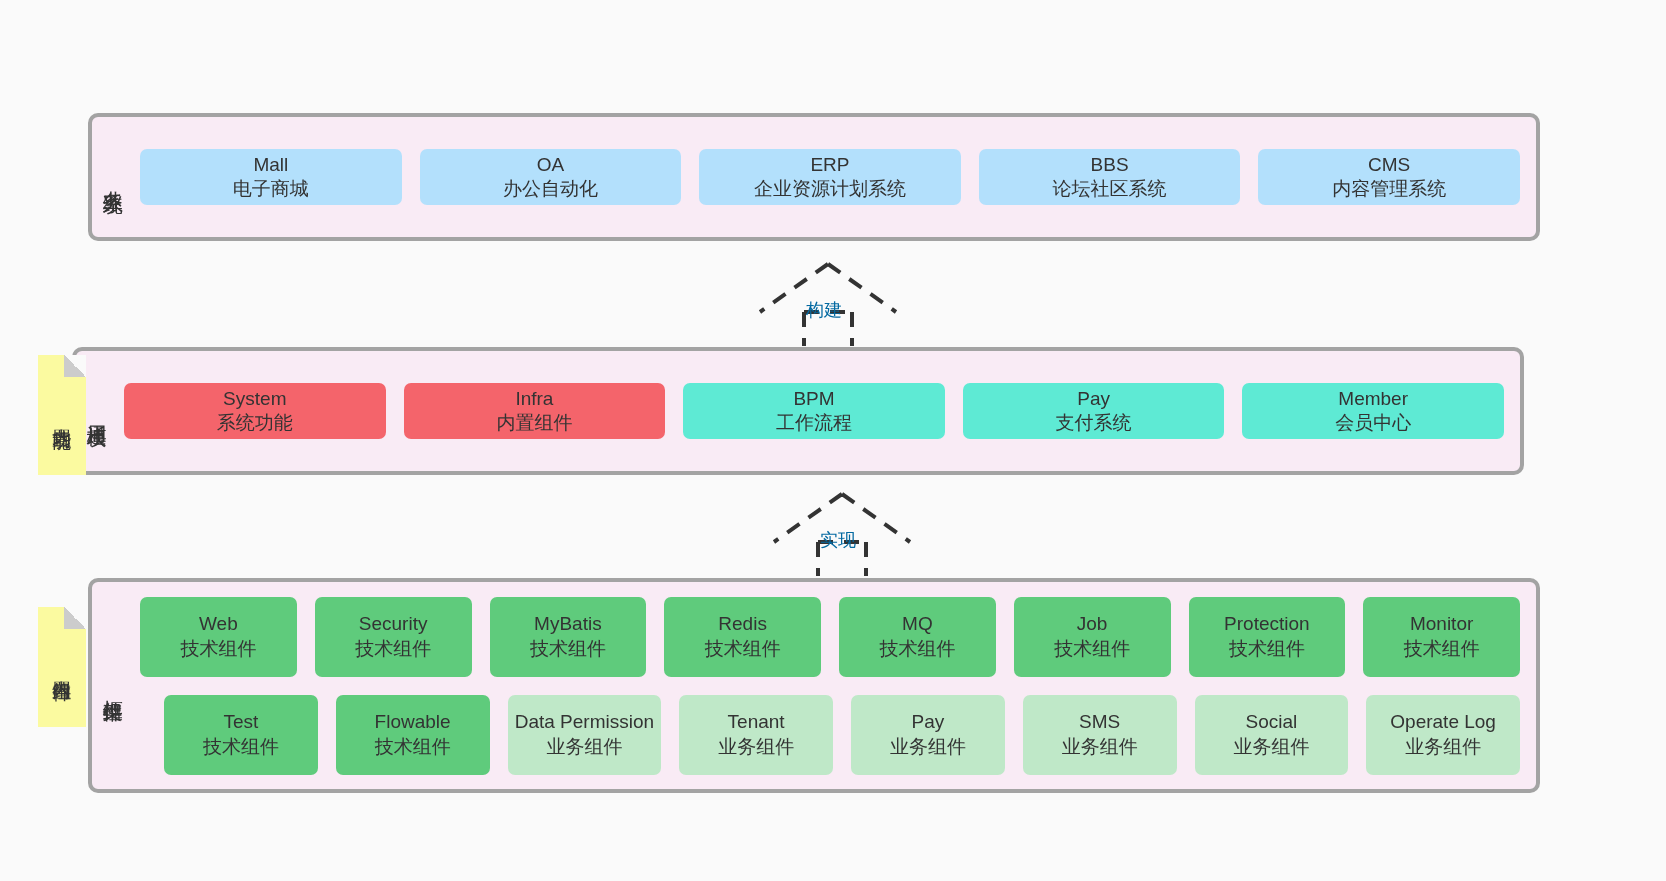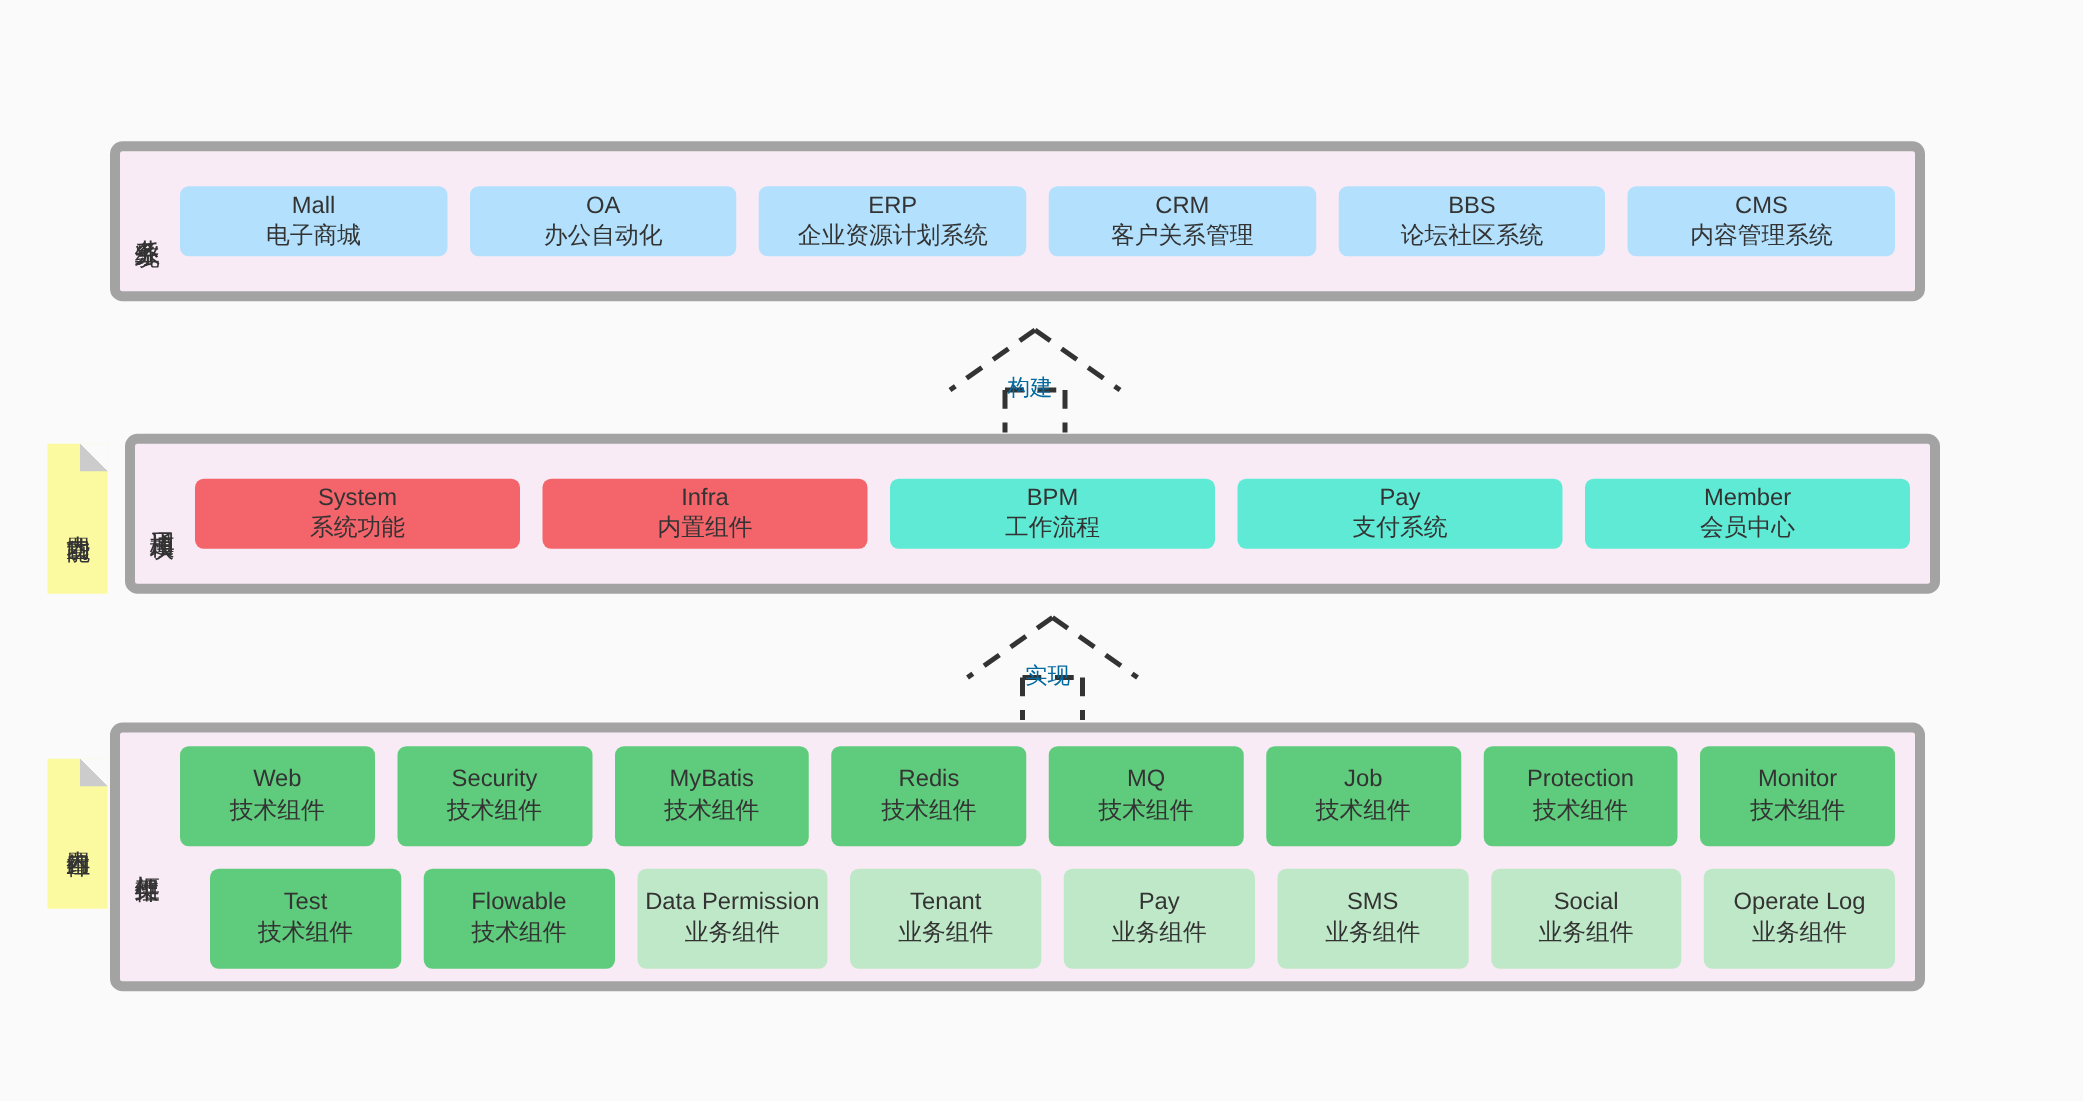--- a/index.html
+++ b/index.html
@@ -19,21 +19,21 @@
   #canvas {
     position: absolute;
     inset: 0;
   }
 
   
   .layer {
     position: absolute;
     box-sizing: border-box;
     background: #f9ebf5;
-    border: 8px solid #a3a3a3;
+    border: 4px solid #a3a3a3;
     border-radius: 10px;
     display: flex;
     align-items: stretch;
   }
 
   .layer-title {
     flex: 0 0 auto;
     width: 42px;
     display: flex;
     align-items: center;
@@ -149,24 +149,20 @@
         </div>
         <div class="node n-blue">
           <span class="t1">OA</span>
           <span class="t2">办公自动化</span>
         </div>
         <div class="node n-blue">
           <span class="t1">ERP</span>
           <span class="t2">企业资源计划系统</span>
         </div>
         <div class="node n-blue">
-          <span class="t1">CRM</span>
-          <span class="t2">客户关系管理</span>
-        </div>
-        <div class="node n-blue">
           <span class="t1">BBS</span>
           <span class="t2">论坛社区系统</span>
         </div>
         <div class="node n-blue">
           <span class="t1">CMS</span>
           <span class="t2">内容管理系统</span>
         </div>
       </div>
 
     </div>
@@ -177,21 +173,21 @@
       <path d="M70 2 L138 50 M70 2 L2 50" fill="none" stroke="#333333" stroke-width="4" stroke-dasharray="15,11" stroke-linecap="butt"></path>
       <path d="M46 50 L46 84 M94 50 L94 84 M46 50 L94 50" fill="none" stroke="#333333" stroke-width="4" stroke-dasharray="15,11" stroke-linecap="butt"></path>
     </svg>
     <span class="conn-label" style="left:48px; top:36px;">构建</span>
   </div>
 
   <div class="sticky" style="left:38px; top:355px; width:48px; height:120px;">
     <span>内置功能</span>
   </div>
 
-  <div class="layer" id="layer-common-modules" style="left:100px; top:347px; width:1452px; height:128px;align-items:center;">
+  <div class="layer" id="layer-common-modules" style="left:72px; top:347px; width:1452px; height:128px;align-items:center;">
     <div class="layer-title">通用模块</div>
     <div class="layer-body">
 
       <div class="row">
         <div class="node n-red">
           <span class="t1">System</span>
           <span class="t2">系统功能</span>
         </div>
         <div class="node n-red">
           <span class="t1">Infra</span>

